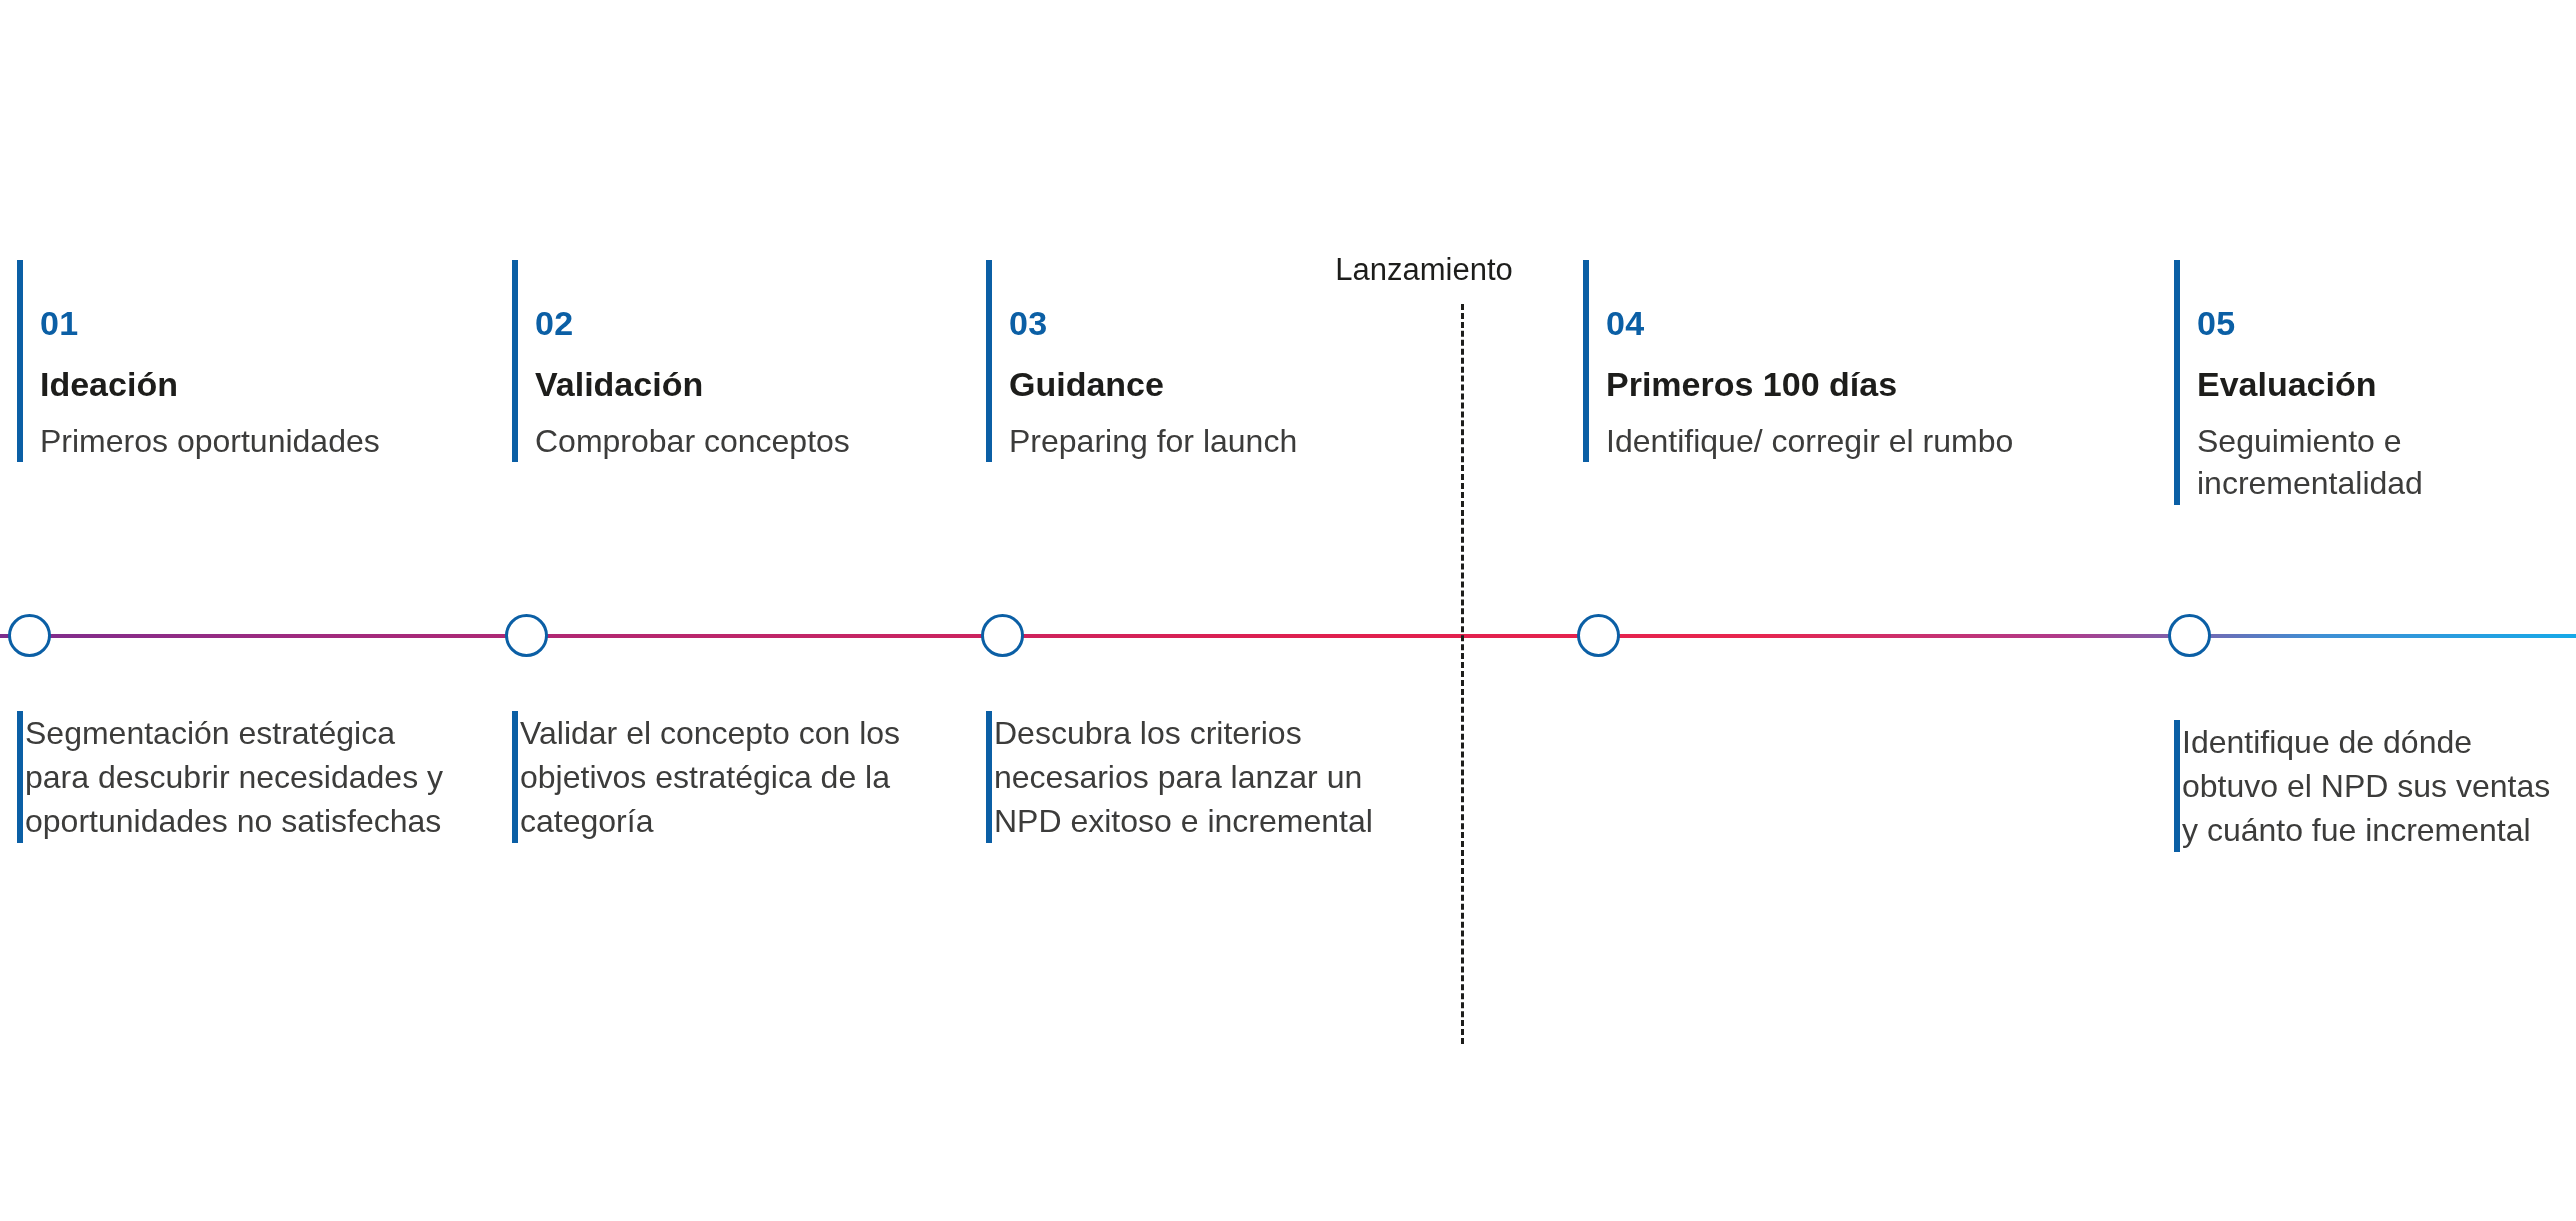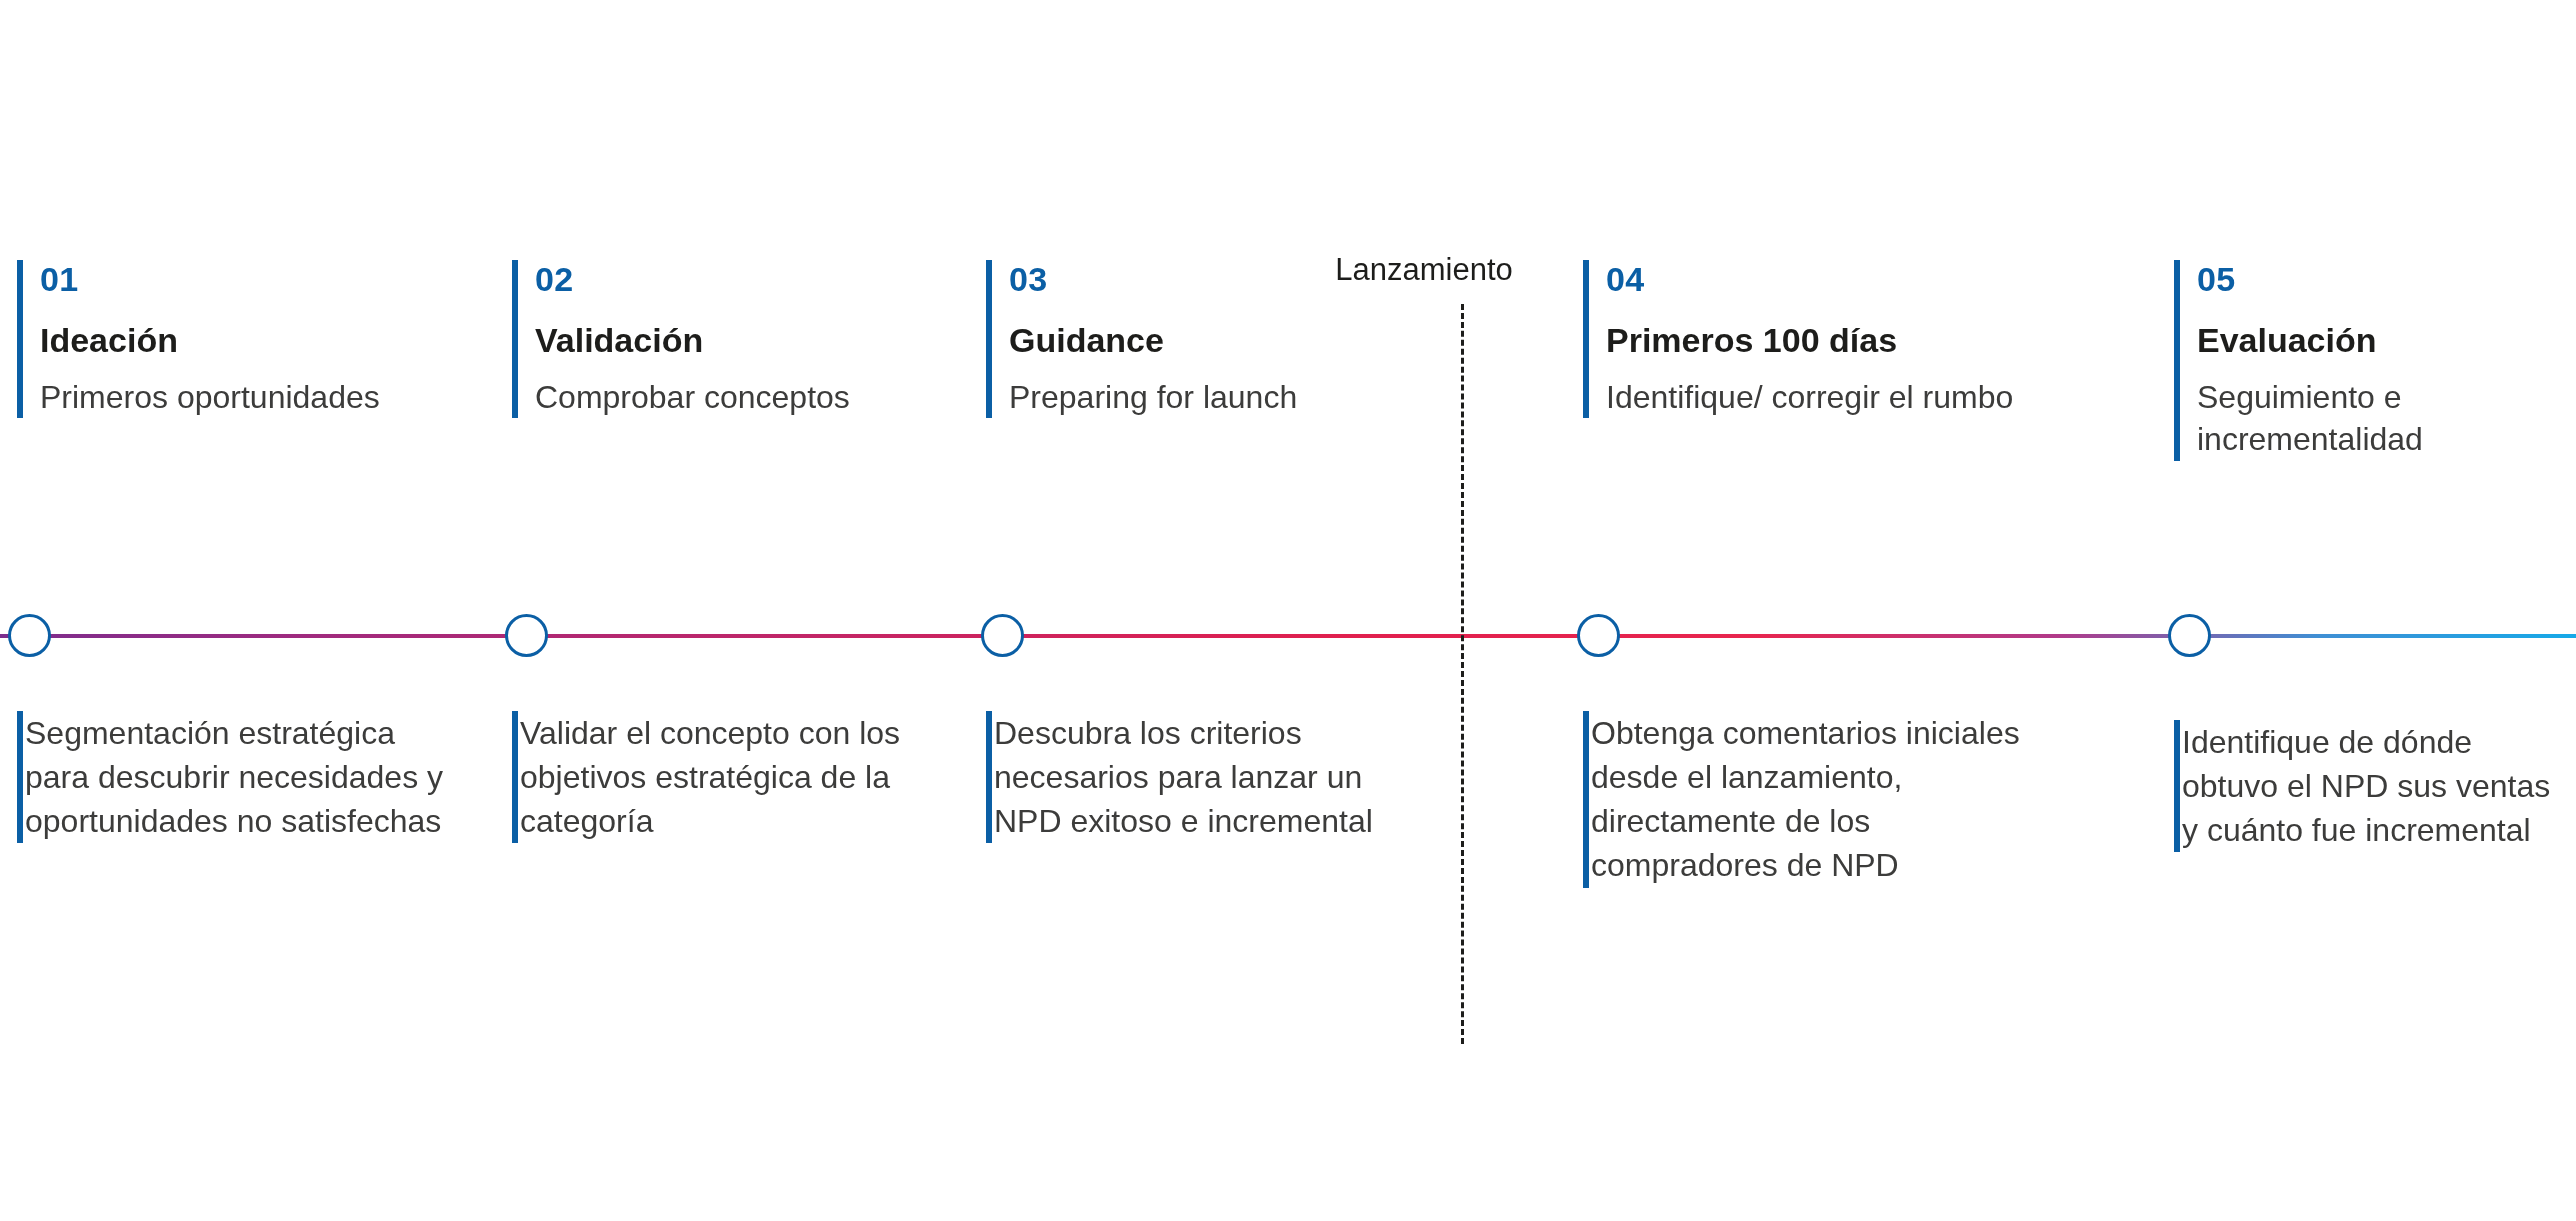--- a/index.html
+++ b/index.html
@@ -71,20 +71,21 @@
     border-left: 6.9px solid #0b5fa5;
     padding-left: 17px;
   }
   .stage-num {
     font-size: 34px;
     font-weight: bold;
     color: #0b5fa5;
     line-height: 1.15;
     margin-bottom: 17px;
     letter-spacing: 0.4px;
+    margin-top: 44px;
   }
   .stage-title {
     font-size: 34px;
     font-weight: bold;
     color: #1d1d1b;
     line-height: 1.2;
     margin-bottom: 15.3px;
     margin-top: 21px;
   }
   .stage-sub {
@@ -139,21 +140,20 @@
     <div class="stage-title">Guidance</div>
     <div class="stage-sub">Preparing for launch</div>
   </div>
   <div class="stage-bottom" style="left:986px; top:711px; width:443px;">Descubra los criterios necesarios para lanzar un NPD exitoso e incremental</div>
 
   <div class="stage-top" style="left:1583px; top:260px; width:474px;">
     <div class="stage-num">04</div>
     <div class="stage-title">Primeros 100 días</div>
     <div class="stage-sub">Identifique/ corregir el rumbo</div>
   </div>
-  <div class="stage-bottom" style="left:1583px; top:711px; width:459px;">Obtenga comentarios iniciales desde el lanzamiento, directamente de los compradores de NPD</div>
 
   <div class="stage-top" style="left:2174px; top:260px; width:405px;">
     <div class="stage-num">05</div>
     <div class="stage-title">Evaluación</div>
     <div class="stage-sub">Seguimiento e incrementalidad</div>
   </div>
   <div class="stage-bottom" style="left:2174px; top:720px; width:398px;">Identifique de dónde obtuvo el NPD sus ventas y cuánto fue incremental</div>
 
 </div>
 

